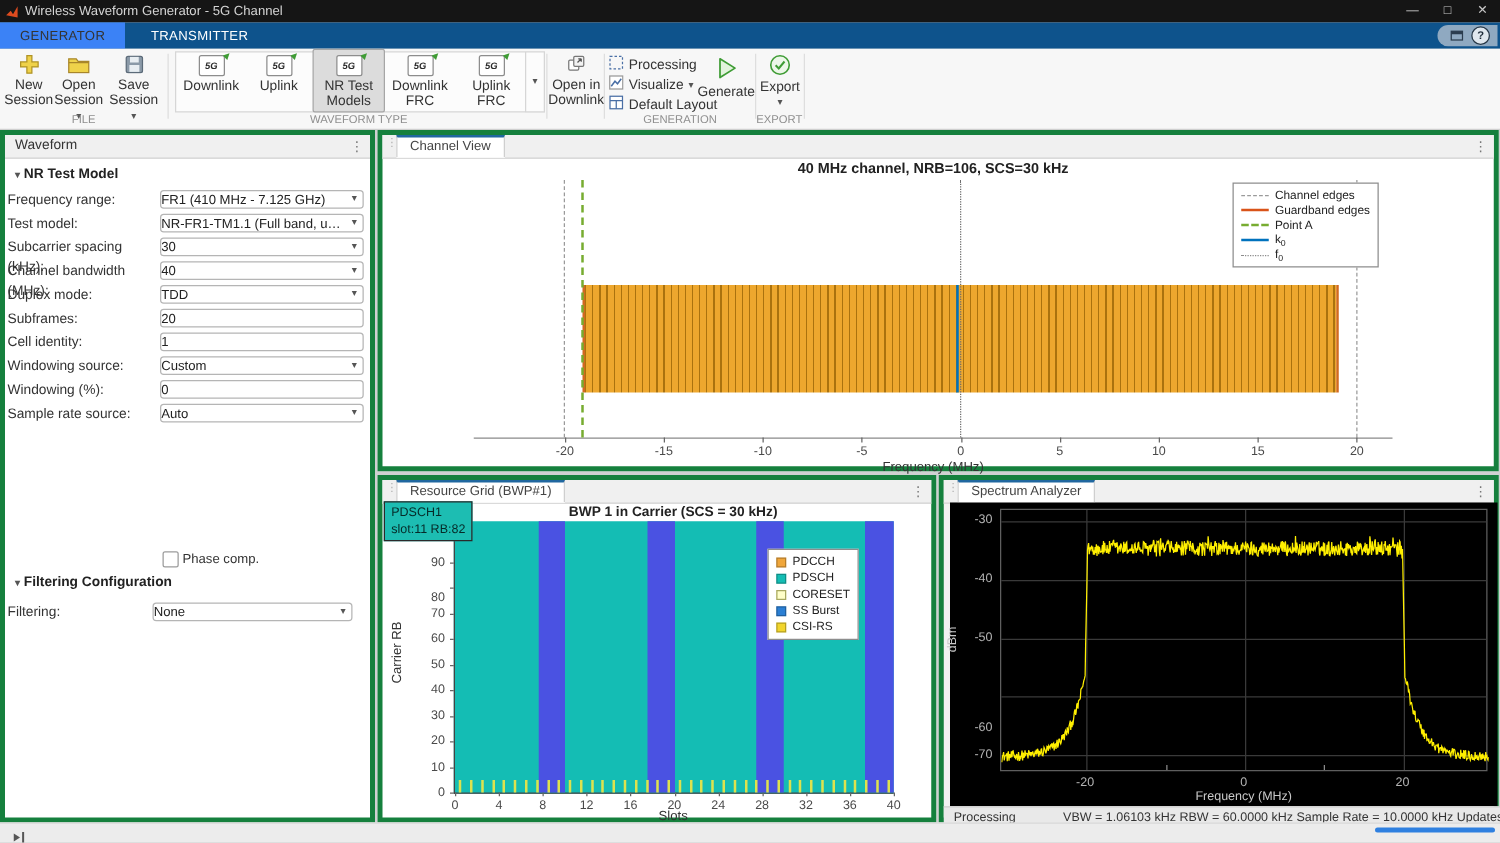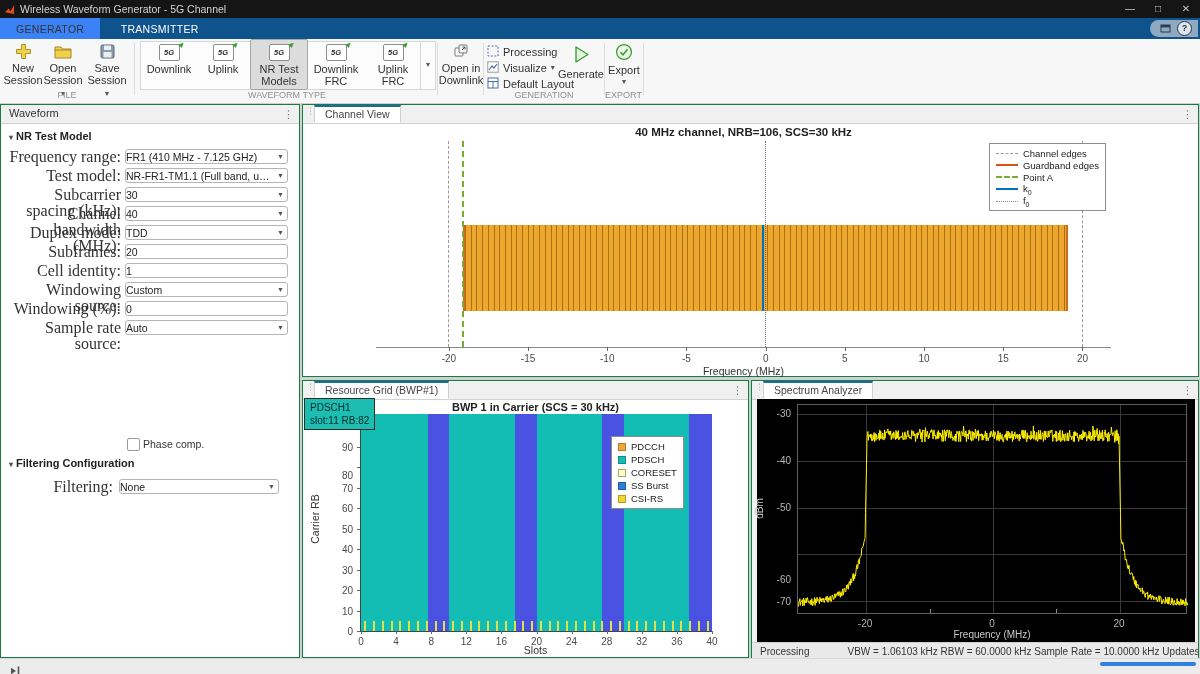--- a/index.html
+++ b/index.html
@@ -38,33 +38,33 @@
          background:#fcfcfc;text-align:center;line-height:45px;font-size:8px;color:#555;}
   .icon5g{width:19px;height:15px;border:1px solid #8d8d8d;border-radius:2px;background:#fff;
           font-size:7.5px;font-weight:bold;font-style:italic;color:#2b2b2b;display:flex;
           align-items:center;justify-content:center;position:relative;}
   .icon5g .arrg{position:absolute;right:-5px;top:-7px;color:#3f9c35;font-size:9px;
                 transform:rotate(-45deg);font-style:normal;}
   .stackrow{position:absolute;left:487px;height:15px;display:flex;align-items:center;gap:4px;font-size:11px;}
   .caret{font-size:8px;color:#555;}
 
   
-  .panel{position:absolute;background:#fff;border:1px solid #15803d;box-sizing:border-box;}
+  .panel{position:absolute;background:#fff;border:4px solid #15803d;box-sizing:border-box;}
   .phead{position:absolute;left:0;top:0;right:0;height:18px;background:#f0f0f0;border-bottom:1px solid #d2d2d2;}
   .ptab{position:absolute;left:11px;top:0;height:18px;background:#fff;border:1px solid #cfcfcf;
         border-top:2px solid #20679f;border-bottom:1px solid #fff;padding:0 10px;font-size:10.5px;
         color:#444;line-height:14px;box-sizing:border-box;}
   .pgrip{position:absolute;left:3px;top:3px;color:#b0b0b0;font-size:9px;line-height:6px;}
   .pmenu{position:absolute;right:5px;top:3px;color:#777;font-size:11px;}
 
   
   .ssec{position:absolute;left:8px;font-weight:bold;font-size:11px;color:#222;}
   .ssec .tri{font-size:8px;color:#555;margin-right:3px;}
   .frow{position:absolute;left:0;width:100%;height:17px;}
-  .flabel{position:absolute;left:2px;width:118px;text-align:right;font-size:16px;color:#333;line-height:16px;font-family:Liberation Serif, serif;}
+  .flabel{position:absolute;left:2px;width:118px;text-align:left;font-size:11px;color:#333;line-height:16px;}
   .ctl{position:absolute;top:0;height:15px;background:#fff;border:1px solid #b5b5b5;border-radius:3px;
        font-size:10.5px;color:#222;line-height:14px;padding:0 13px 0 0;white-space:nowrap;
        overflow:hidden;text-overflow:ellipsis;box-sizing:border-box;}
   .ctl.input{padding-right:4px;}
   .ctl .arr{position:absolute;right:3px;top:3px;font-size:7px;color:#555;line-height:8px;}
   .cbox{position:absolute;width:11px;height:11px;border:1px solid #9c9c9c;border-radius:2px;background:#fff;}
 
   
   .plotbox{position:absolute;}
   .vline{position:absolute;top:0;width:0;}

